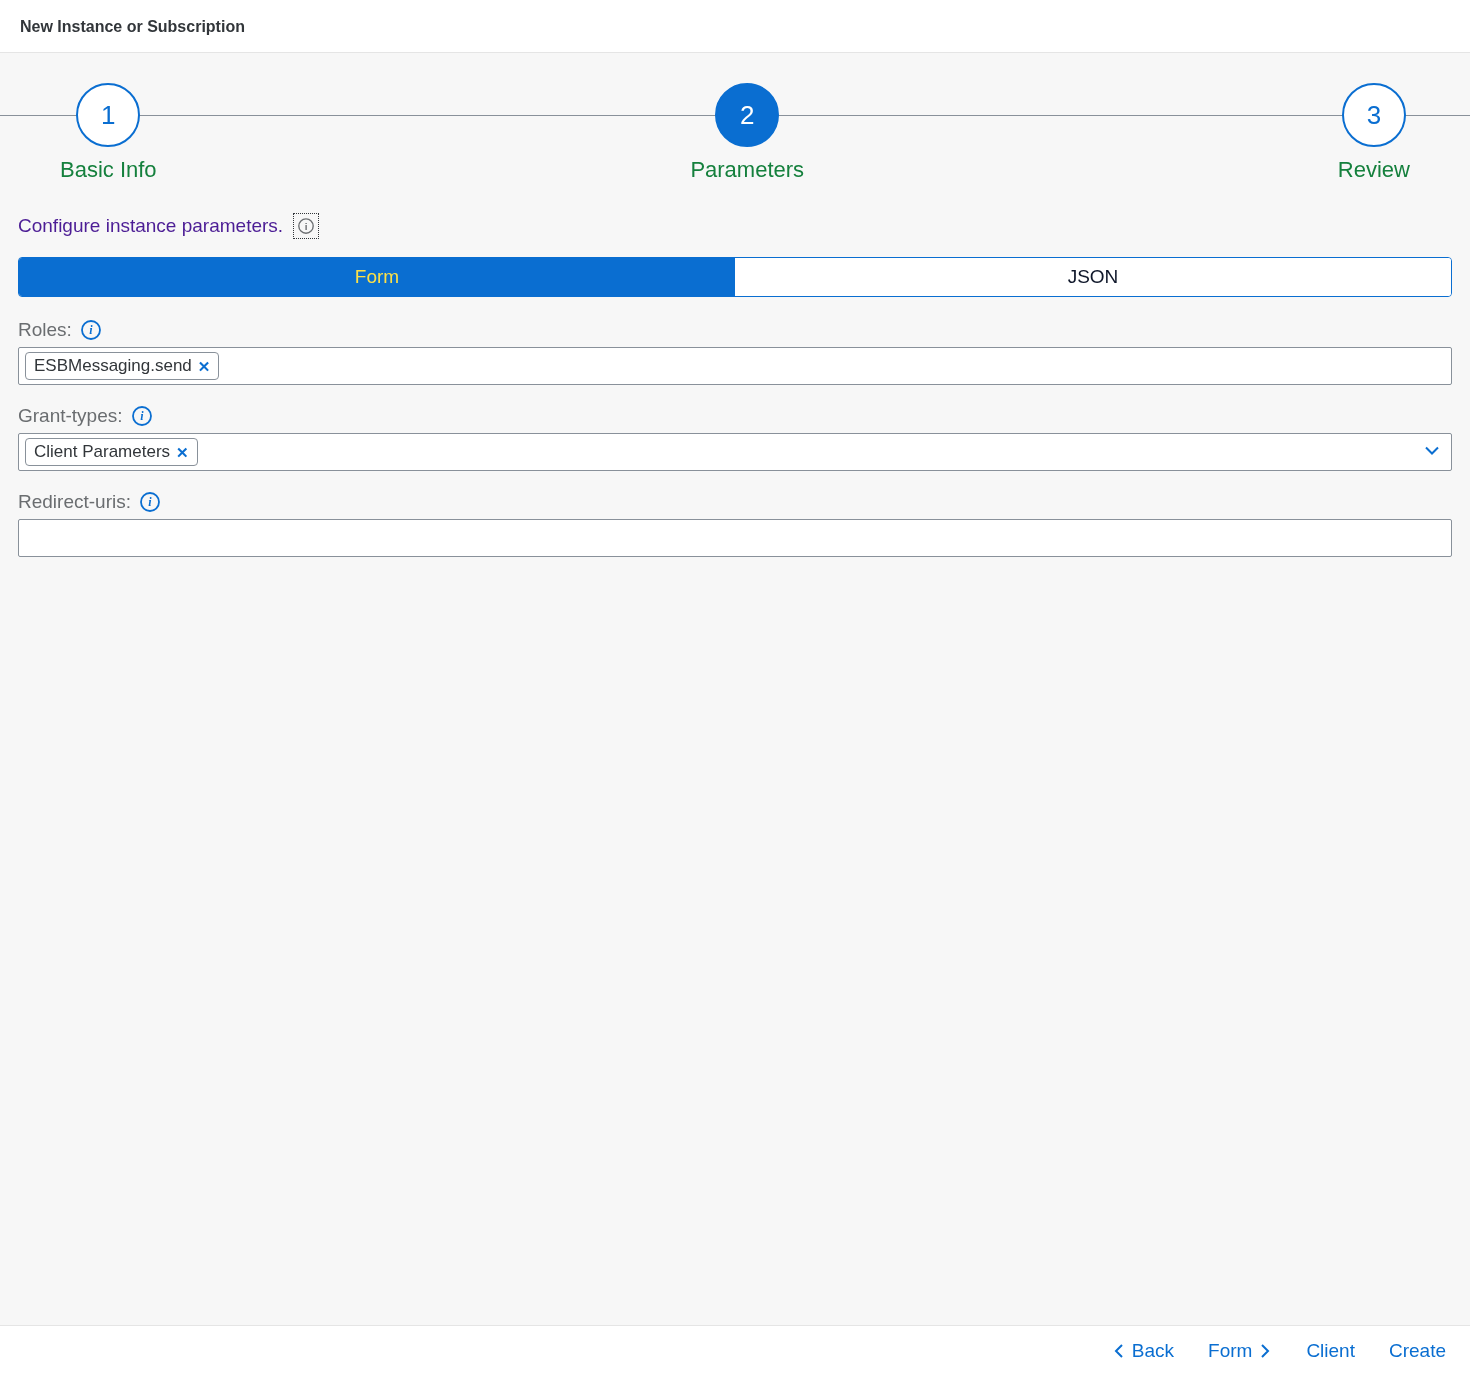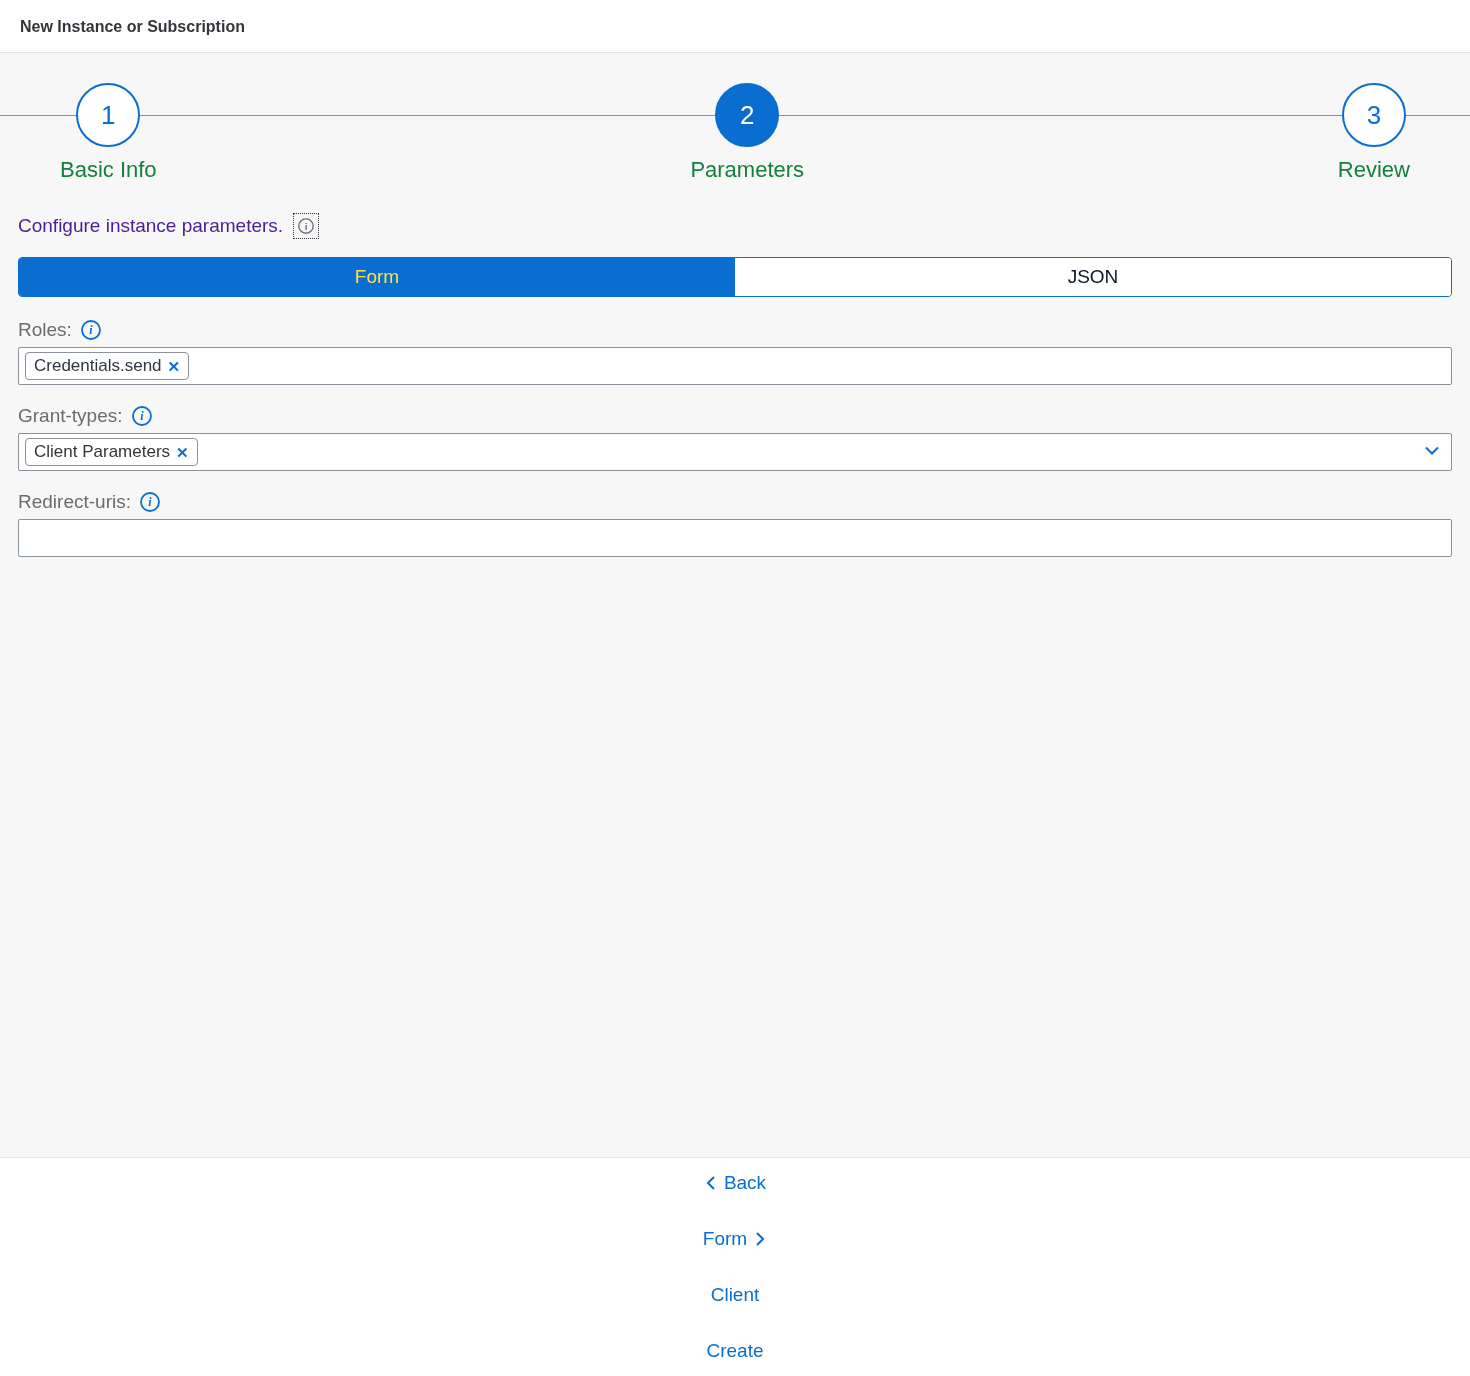--- a/index.html
+++ b/index.html
@@ -204,21 +204,20 @@
   .dropdown-arrow svg { width: 18px; height: 18px; }
 
   .footer {
     border-top: 1px solid #e5e5e5;
     background: #fff;
     padding: 14px 24px;
     display: flex;
     justify-content: flex-end;
     align-items: center;
     gap: 34px;
-    flex-direction: column;
   }
   .footer-btn {
     background: none;
     border: none;
     color: #0a6ed1;
     font-size: 19px;
     cursor: pointer;
     display: inline-flex;
     align-items: center;
     gap: 4px;
@@ -275,21 +274,21 @@
           <span class="field-label">Roles:</span>
           <span class="info-icon">
             <svg viewBox="0 0 22 22">
                 <circle class="stroke" cx="11" cy="11" r="9"></circle>
                 <text class="glyph" x="11" y="15" text-anchor="middle">i</text>
               </svg>
           </span>
         </div>
         <div class="token-input">
           <span class="token">
-            <span>Credentials.send</span>
+            <span>ESBMessaging.send</span>
             <span class="token-remove">✕</span>
           </span>
           <input type="text" style="">
         </div>
       </div>
 
       <div class="field">
         <div class="field-label-row">
           <span class="field-label">Grant-types:</span>
           <span class="info-icon">

